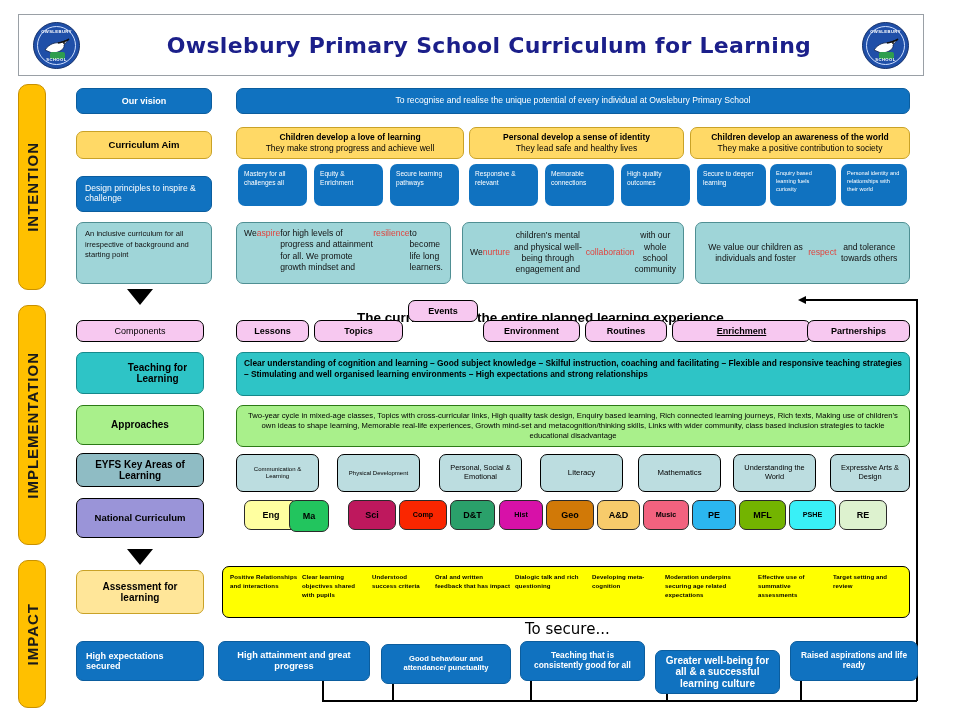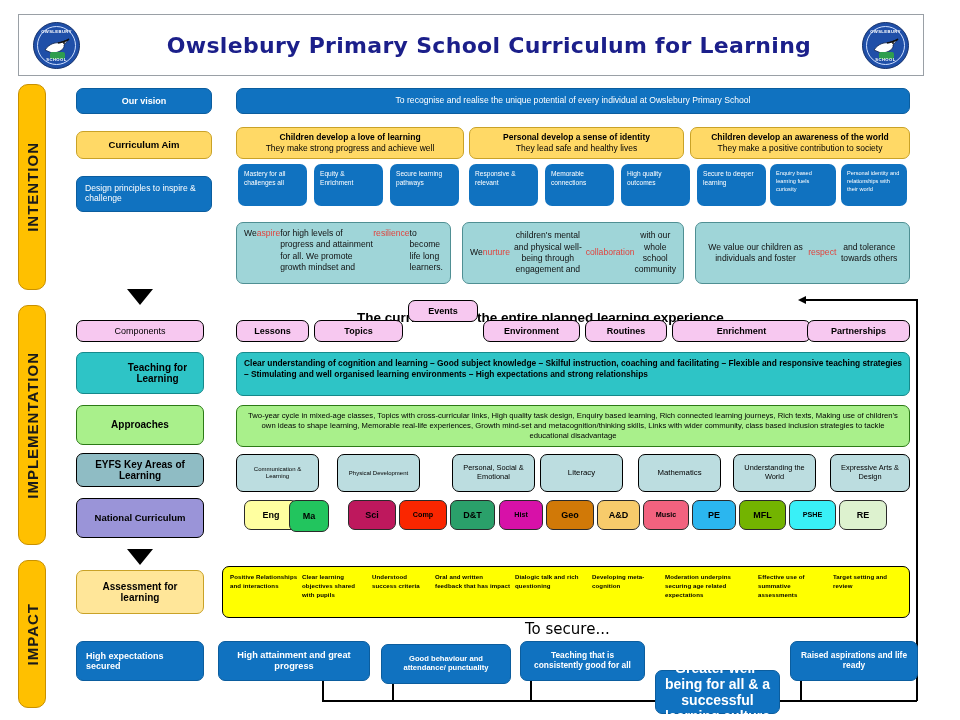--- a/index.html
+++ b/index.html
@@ -152,20 +152,21 @@
   <div class="phase" id="phase-implementation">
     <span>IMPLEMENTATION</span>
   </div>
   <div class="phase" id="phase-impact">
     <span>IMPACT</span>
   </div>
 
   <div class="box blue" style="left:76px; top:88px; width:136px; height:26px; font-size:9px; font-weight:bold;">Our vision</div>
   <div class="box gold" style="left:76px; top:131px; width:136px; height:28px; font-size:9.5px; font-weight:bold;">Curriculum Aim</div>
   <div class="box blue lbl-left" style="left:76px; top:176px; width:136px; height:36px; font-size:8.6px; padding-left:8px;">Design principles to inspire &amp; challenge</div>
+  <div class="box teal lbl-left lbl-top" style="left:76px; top:222px; width:136px; height:62px; font-size:7.6px; padding:6px 8px; line-height:1.4;">An inclusive curriculum for all irrespective of background and starting point</div>
 
   <div class="box blue" style="left:236px; top:88px; width:674px; height:26px; font-size:8.6px;">To recognise and realise the unique potential of every individual at Owslebury Primary School</div>
 
   <div class="box gold aimhdr" style="left:236px; top:127px; width:228px; height:32px;">
     <div class="h">Children develop a love of learning</div>
     <div class="s">They make strong progress and achieve well</div>
   </div>
   <div class="box gold aimhdr" style="left:469px; top:127px; width:215px; height:32px;">
     <div class="h">Personal develop a sense of identity</div>
     <div class="s">They lead safe and healthy lives</div>
@@ -225,30 +226,30 @@
   <div class="box teal-d" style="left:76px; top:352px; width:128px; height:42px; font-size:10px; font-weight:bold;padding-left:40px;">Teaching for Learning</div>
   <div class="box green" style="left:76px; top:405px; width:128px; height:40px; font-size:10px; font-weight:bold;">Approaches</div>
   <div class="box bluegr" style="left:76px; top:453px; width:128px; height:34px; font-size:10px; font-weight:bold;">EYFS  Key Areas of Learning</div>
   <div class="box purple" style="left:76px; top:498px; width:128px; height:40px; font-size:9.5px; font-weight:bold;">National Curriculum</div>
 
   <div class="box pink chip" style="left:236px; top:320px; width:73px; height:22px;">Lessons</div>
   <div class="box pink chip" style="left:314px; top:320px; width:89px; height:22px;">Topics</div>
   <div class="box pink chip" style="left:408px; top:300px; width:70px; height:22px;">Events</div>
   <div class="box pink chip" style="left:483px; top:320px; width:97px; height:22px;">Environment</div>
   <div class="box pink chip" style="left:585px; top:320px; width:82px; height:22px;">Routines</div>
-  <div class="box pink chip" style="left:672px; top:320px; width:139px; height:22px;">Enrichment</div>
+  <div class="box pink chip" style="left:672px; top:320px; width:139px; height:22px;text-decoration:underline;">Enrichment</div>
   <div class="box pink chip" style="left:807px; top:320px; width:103px; height:22px;">Partnerships</div>
 
   <div class="box teal-d para" style="left:236px; top:352px; width:674px; height:44px; font-size:8.4px; font-weight:bold;">Clear understanding of cognition and learning – Good subject knowledge  –  Skilful instruction, coaching and facilitating – Flexible and responsive teaching strategies – Stimulating and well organised learning environments – High expectations and strong relationships</div>
 
   <div class="box green para c" style="left:236px; top:405px; width:674px; height:42px; font-size:7.7px; justify-content:center; align-items:center; text-align:center;">Two-year cycle in mixed-age classes, Topics with cross-curricular links, High quality task design, Enquiry based learning, Rich connected learning journeys, Rich texts, Making use of children's own ideas to shape learning, Memorable real-life experiences, Growth mind-set and metacognition/thinking skills,  Links with wider community, class based inclusion strategies to tackle educational disadvantage</div>
 
   <div class="box eyfs" style="left:236px; top:454px; width:83px; height:38px; font-size:6px;">Communication &amp; Learning</div>
   <div class="box eyfs" style="left:337px; top:454px; width:83px; height:38px; font-size:6px;">Physical Development</div>
-  <div class="box eyfs" style="left:439px; top:454px; width:83px; height:38px; font-size:7.4px;margin-left:13px;">Personal, Social &amp; Emotional</div>
+  <div class="box eyfs" style="left:439px; top:454px; width:83px; height:38px; font-size:7.4px;">Personal, Social &amp; Emotional</div>
   <div class="box eyfs" style="left:540px; top:454px; width:83px; height:38px; font-size:7.8px;">Literacy</div>
   <div class="box eyfs" style="left:638px; top:454px; width:83px; height:38px; font-size:7.8px;">Mathematics</div>
   <div class="box eyfs" style="left:733px; top:454px; width:83px; height:38px; font-size:7.4px;">Understanding the World</div>
   <div class="box eyfs" style="left:830px; top:454px; width:80px; height:38px; font-size:7.4px;">Expressive Arts &amp; Design</div>
 
   <div id="subjects-row">
       <div class="box chip" style="left: 244px; top: 500px; width: 54px; height: 30px; background: rgb(255, 255, 160); color: rgb(0, 0, 0); border-color: rgb(42, 42, 42);">Eng</div>
       <div class="box chip" style="left: 289px; top: 500px; width: 40px; height: 32px; background: #22c55e; color: rgb(0, 0, 0); border-color: rgb(42, 42, 42);">Ma</div>
       <div class="box chip" style="left: 348px; top: 500px; width: 48px; height: 30px; background: #be185d; color: rgb(0, 0, 0); border-color: rgb(42, 42, 42);">Sci</div>
       <div class="box chip small" style="left: 399px; top: 500px; width: 48px; height: 30px; background: rgb(250, 38, 0); color: rgb(0, 0, 0); border-color: rgb(42, 42, 42);">Comp</div>
@@ -279,16 +280,16 @@
       <div class="assess-cell" style="left: 758px; top: 573px; width: 72px;">Effective use of summative assessments</div>
       <div class="assess-cell" style="left: 833px; top: 573px; width: 70px;">Target setting and review</div>
     </div>
 
   <div class="tosecure" style="left:525px; top:620px;">To secure...</div>
 
   <div class="box blue" style="left:76px; top:641px; width:128px; height:40px; font-size:9px; font-weight:bold; justify-content:flex-start; text-align:left; padding-left:9px;">High expectations secured</div>
   <div class="box blue" style="left:218px; top:641px; width:152px; height:40px; font-size:9.2px; font-weight:bold;">High attainment and great progress</div>
   <div class="box blue" style="left:381px; top:644px; width:130px; height:40px; font-size:7.6px; font-weight:bold;">Good behaviour and attendance/ punctuality</div>
   <div class="box blue" style="left:520px; top:641px; width:125px; height:40px; font-size:8.4px; font-weight:bold;">Teaching that is consistently  good for all</div>
-  <div class="box blue" style="left:655px; top:670px; width:125px; height:44px; font-size:14px; font-weight:bold;">Greater well-being for all &amp; a successful learning culture</div>
+  <div class="box blue" style="left:655px; top:650px; width:125px; height:44px; font-size:10px; font-weight:bold;">Greater well-being for all &amp; a successful learning culture</div>
   <div class="box blue" style="left:790px; top:641px; width:128px; height:40px; font-size:8.4px; font-weight:bold;">Raised aspirations and life ready</div>
 
 </div>
 
 </body></html>

